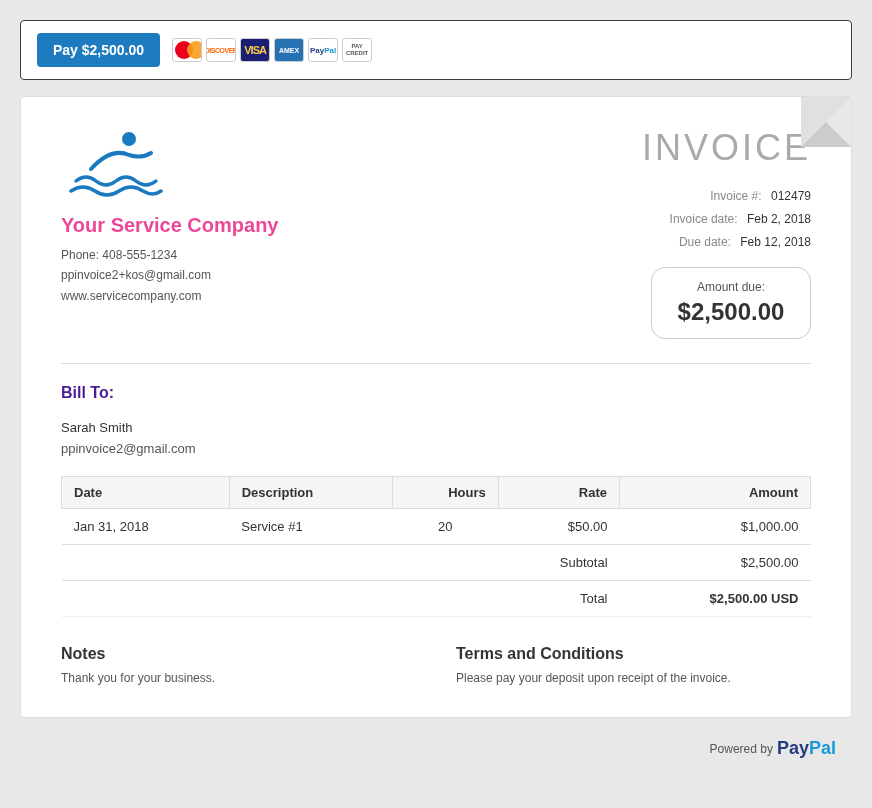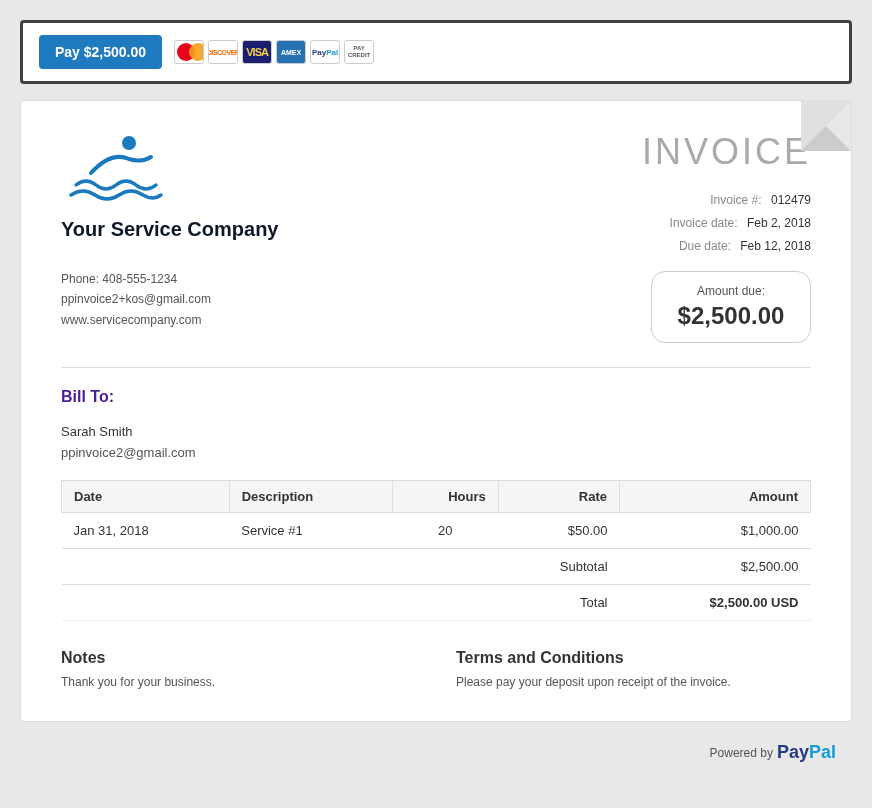--- a/index.html
+++ b/index.html
@@ -9,21 +9,21 @@
       min-height: 808px;
       width: 872px;
       padding: 20px;
       color: #333;
       font-size: 13px;
     }
 
     
     .toolbar {
       background: #fff;
-      border: 3px solid #404040;
+      border: 1px solid #404040;
       border-radius: 4px;
       padding: 12px 16px;
       display: flex;
       align-items: center;
       gap: 12px;
       margin-bottom: 16px;
     }
     .pay-button {
       background: #1e7bbf;
       color: #fff;
@@ -97,22 +97,22 @@
     .company-right { text-align: right; }
 
     
     .logo-area {
       margin-bottom: 14px;
     }
 
     .company-name {
       font-size: 20px;
       font-weight: bold;
-      color: #0f172a;
-      margin-bottom: 28px;
+      color: #ec4899;
+      margin-bottom: 8px;
     }
     .company-contact {
       font-size: 12px;
       color: #555;
       line-height: 1.7;
     }
 
     .invoice-title {
       font-size: 36px;
       color: #aaa;

